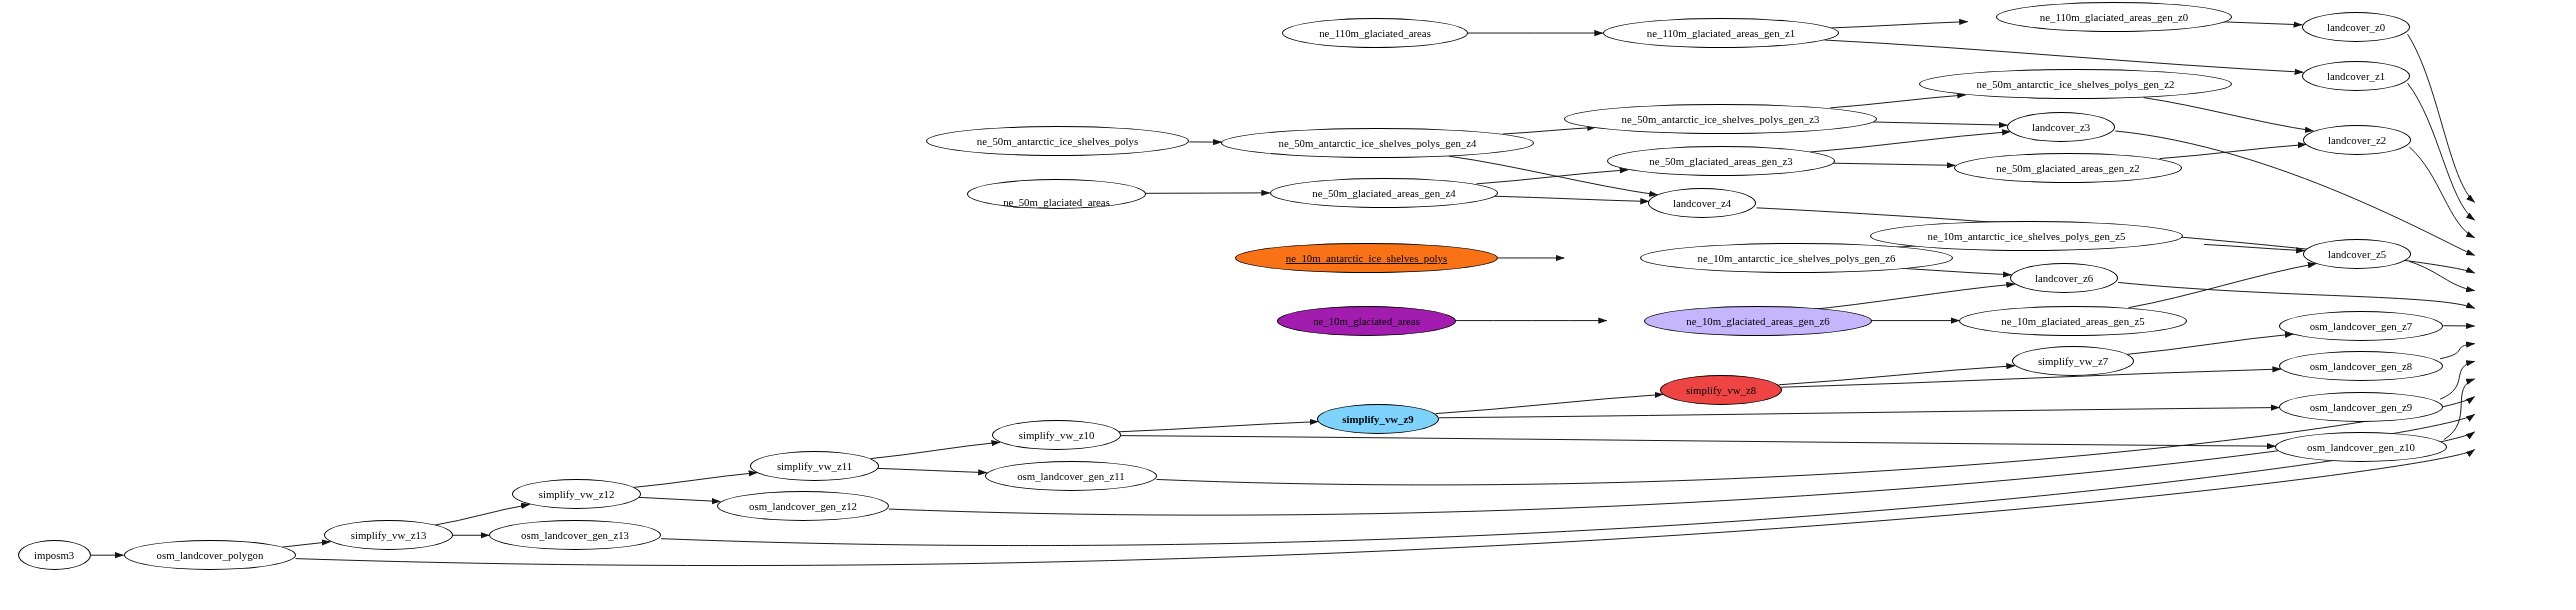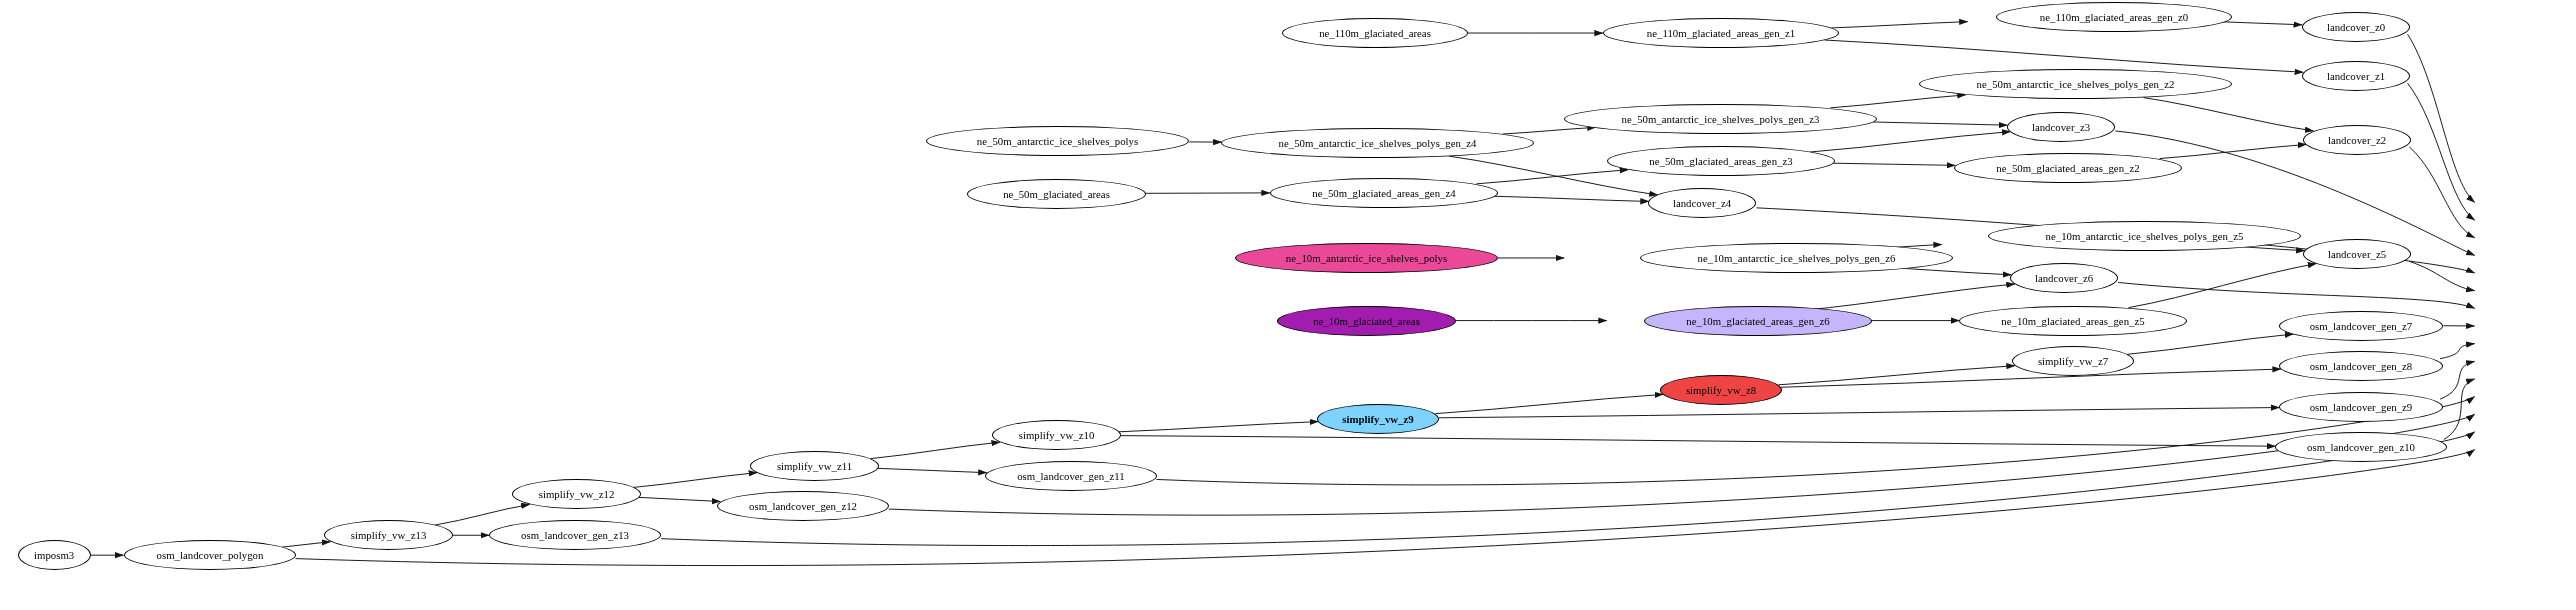--- a/index.html
+++ b/index.html
@@ -109,30 +109,30 @@
       </div>
       <div class="gv-node" style="left: 985px; top: 461px; width: 172px; height: 30px; background: rgb(255, 255, 255); border-color: rgb(0, 0, 0); color: rgb(0, 0, 0);">
         <span>osm_landcover_gen_z11</span>
       </div>
       <div class="gv-node" style="left: 992px; top: 420px; width: 129px; height: 30px; background: rgb(255, 255, 255); border-color: rgb(0, 0, 0); color: rgb(0, 0, 0);">
         <span>simplify_vw_z10</span>
       </div>
       <div class="gv-node" style="left: 926px; top: 126px; width: 263px; height: 30px; background: rgb(255, 255, 255); border-color: rgb(0, 0, 0); color: rgb(0, 0, 0);">
         <span>ne_50m_antarctic_ice_shelves_polys</span>
       </div>
-      <div class="gv-node" style="left: 967px; top: 179px; width: 179px; height: 30px; background: rgb(255, 255, 255); border-color: rgb(0, 0, 0); color: rgb(0, 0, 0);">
+      <div class="gv-node" style="left: 967px; top: 179px; width: 179px; height: 30px; background: rgb(255, 255, 255); border-color: rgb(0, 0, 0); color: rgb(0, 0, 0); align-items: flex-end;">
         <span>ne_50m_glaciated_areas</span>
       </div>
       <div class="gv-node" style="left: 1317px; top: 404px; width: 122px; height: 30px; background: #7dd3fc; border-color: rgb(0, 0, 0); color: rgb(0, 0, 0); font-weight: bold;">
         <span>simplify_vw_z9</span>
       </div>
       <div class="gv-node" style="left: 1277px; top: 306px; width: 179px; height: 30px; background: #a21caf; border-color: rgb(0, 0, 0); color: rgb(0, 0, 0);">
         <span>ne_10m_glaciated_areas</span>
       </div>
-      <div class="gv-node" style="left: 1235px; top: 243px; width: 263px; height: 30px; background: #ec4899; border-color: rgb(0, 0, 0); color: rgb(0, 0, 0);">
+      <div class="gv-node" style="left: 1235px; top: 243px; width: 263px; height: 30px; background: #f97316; border-color: rgb(0, 0, 0); color: rgb(0, 0, 0); text-decoration: underline;">
         <span>ne_10m_antarctic_ice_shelves_polys</span>
       </div>
       <div class="gv-node" style="left: 1270px; top: 178px; width: 228px; height: 30px; background: rgb(255, 255, 255); border-color: rgb(0, 0, 0); color: rgb(0, 0, 0);">
         <span>ne_50m_glaciated_areas_gen_z4</span>
       </div>
       <div class="gv-node" style="left: 1221px; top: 128px; width: 313px; height: 30px; background: rgb(255, 255, 255); border-color: rgb(0, 0, 0); color: rgb(0, 0, 0);">
         <span>ne_50m_antarctic_ice_shelves_polys_gen_z4</span>
       </div>
       <div class="gv-node" style="left: 1282px; top: 18px; width: 186px; height: 30px; background: rgb(255, 255, 255); border-color: rgb(0, 0, 0); color: rgb(0, 0, 0);">
         <span>ne_110m_glaciated_areas</span>
@@ -160,21 +160,21 @@
       </div>
       <div class="gv-node" style="left: 2012px; top: 346px; width: 122px; height: 30px; background: rgb(255, 255, 255); border-color: rgb(0, 0, 0); color: rgb(0, 0, 0);">
         <span>simplify_vw_z7</span>
       </div>
       <div class="gv-node" style="left: 1959px; top: 306px; width: 228px; height: 30px; background: rgb(255, 255, 255); border-color: rgb(0, 0, 0); color: rgb(0, 0, 0);">
         <span>ne_10m_glaciated_areas_gen_z5</span>
       </div>
       <div class="gv-node" style="left: 2010px; top: 263px; width: 108px; height: 30px; background: rgb(255, 255, 255); border-color: rgb(0, 0, 0); color: rgb(0, 0, 0);">
         <span>landcover_z6</span>
       </div>
-      <div class="gv-node" style="left: 1988px; top: 221px; width: 313px; height: 30px; background: rgb(255, 255, 255); border-color: rgb(0, 0, 0); color: rgb(0, 0, 0);">
+      <div class="gv-node" style="left: 1870px; top: 221px; width: 313px; height: 30px; background: rgb(255, 255, 255); border-color: rgb(0, 0, 0); color: rgb(0, 0, 0);">
         <span>ne_10m_antarctic_ice_shelves_polys_gen_z5</span>
       </div>
       <div class="gv-node" style="left: 1954px; top: 153px; width: 228px; height: 30px; background: rgb(255, 255, 255); border-color: rgb(0, 0, 0); color: rgb(0, 0, 0);">
         <span>ne_50m_glaciated_areas_gen_z2</span>
       </div>
       <div class="gv-node" style="left: 2007px; top: 112px; width: 108px; height: 30px; background: rgb(255, 255, 255); border-color: rgb(0, 0, 0); color: rgb(0, 0, 0);">
         <span>landcover_z3</span>
       </div>
       <div class="gv-node" style="left: 1919px; top: 69px; width: 313px; height: 30px; background: rgb(255, 255, 255); border-color: rgb(0, 0, 0); color: rgb(0, 0, 0);">
         <span>ne_50m_antarctic_ice_shelves_polys_gen_z2</span>

